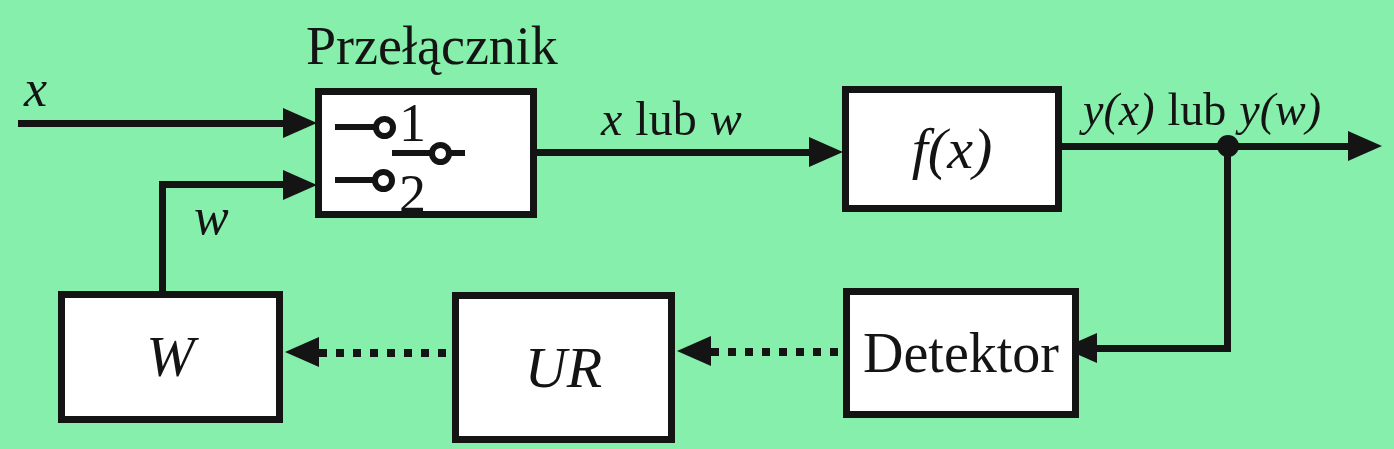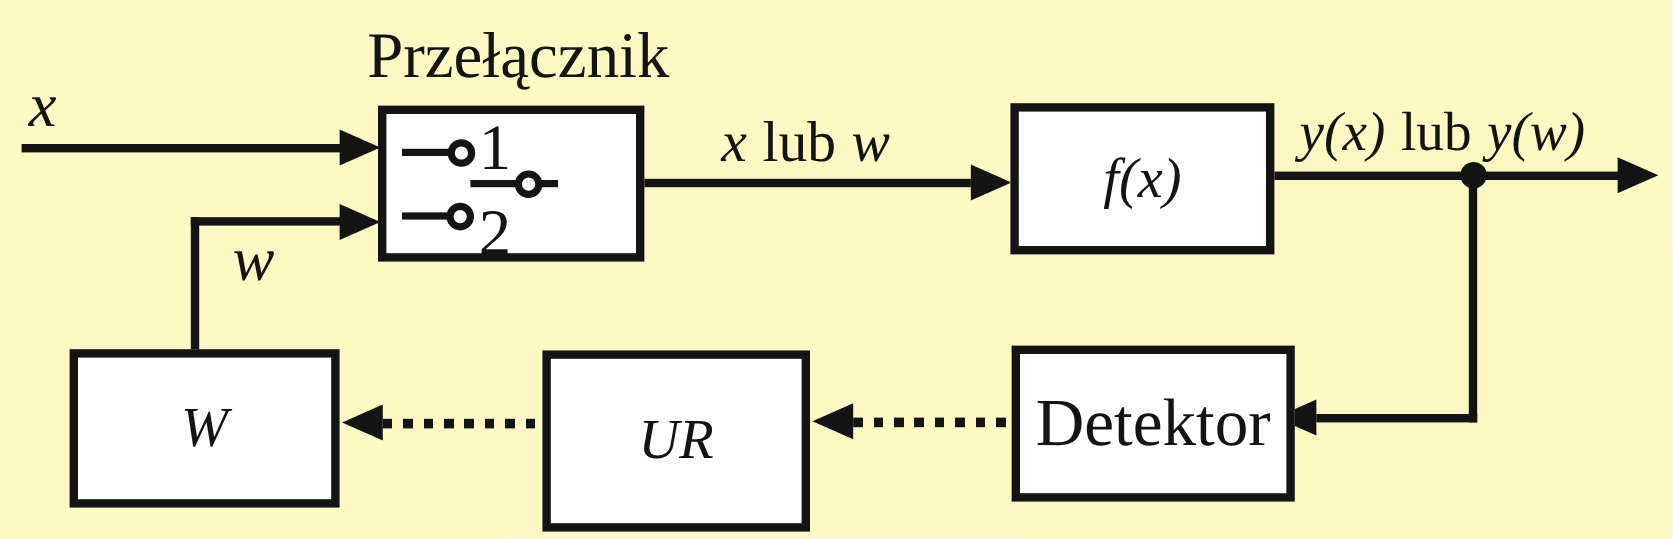--- a/index.html
+++ b/index.html
@@ -4,21 +4,21 @@
 <style>
   html, body {
     margin: 0;
     padding: 0;
     background: #ffffff;
   }
   #stage {
     position: relative;
     width: 1394px;
     height: 449px;
-    background: #fef9c3;
+    background: #86efac;
     overflow: hidden;
     font-family: "Liberation Serif", "DejaVu Serif", serif;
     color: #141414;
   }
   
   .block {
     position: absolute;
     border: 7px solid #141414;
     background: #ffffff;
     box-sizing: border-box;
@@ -27,21 +27,21 @@
     justify-content: center;
   }
   #switch-box   { left: 315px; top: 88px;  width: 222px; height: 130px; }
   #fx-box       { left: 842px; top: 86px;  width: 220px; height: 126px; }
   #w-box        { left: 58px;  top: 291px; width: 225px; height: 132px; }
   #ur-box       { left: 452px; top: 292px; width: 223px; height: 151px; }
   #det-box      { left: 843px; top: 288px; width: 236px; height: 130px; }
 
   .block-label-italic {
     font-style: italic;
-    font-size: 47px;
+    font-size: 58px;
     line-height: 1;
     white-space: nowrap;
   }
   #det-box .block-label-plain {
     font-style: normal;
     font-size: 56px;
     line-height: 1;
     white-space: nowrap;
   }
 

